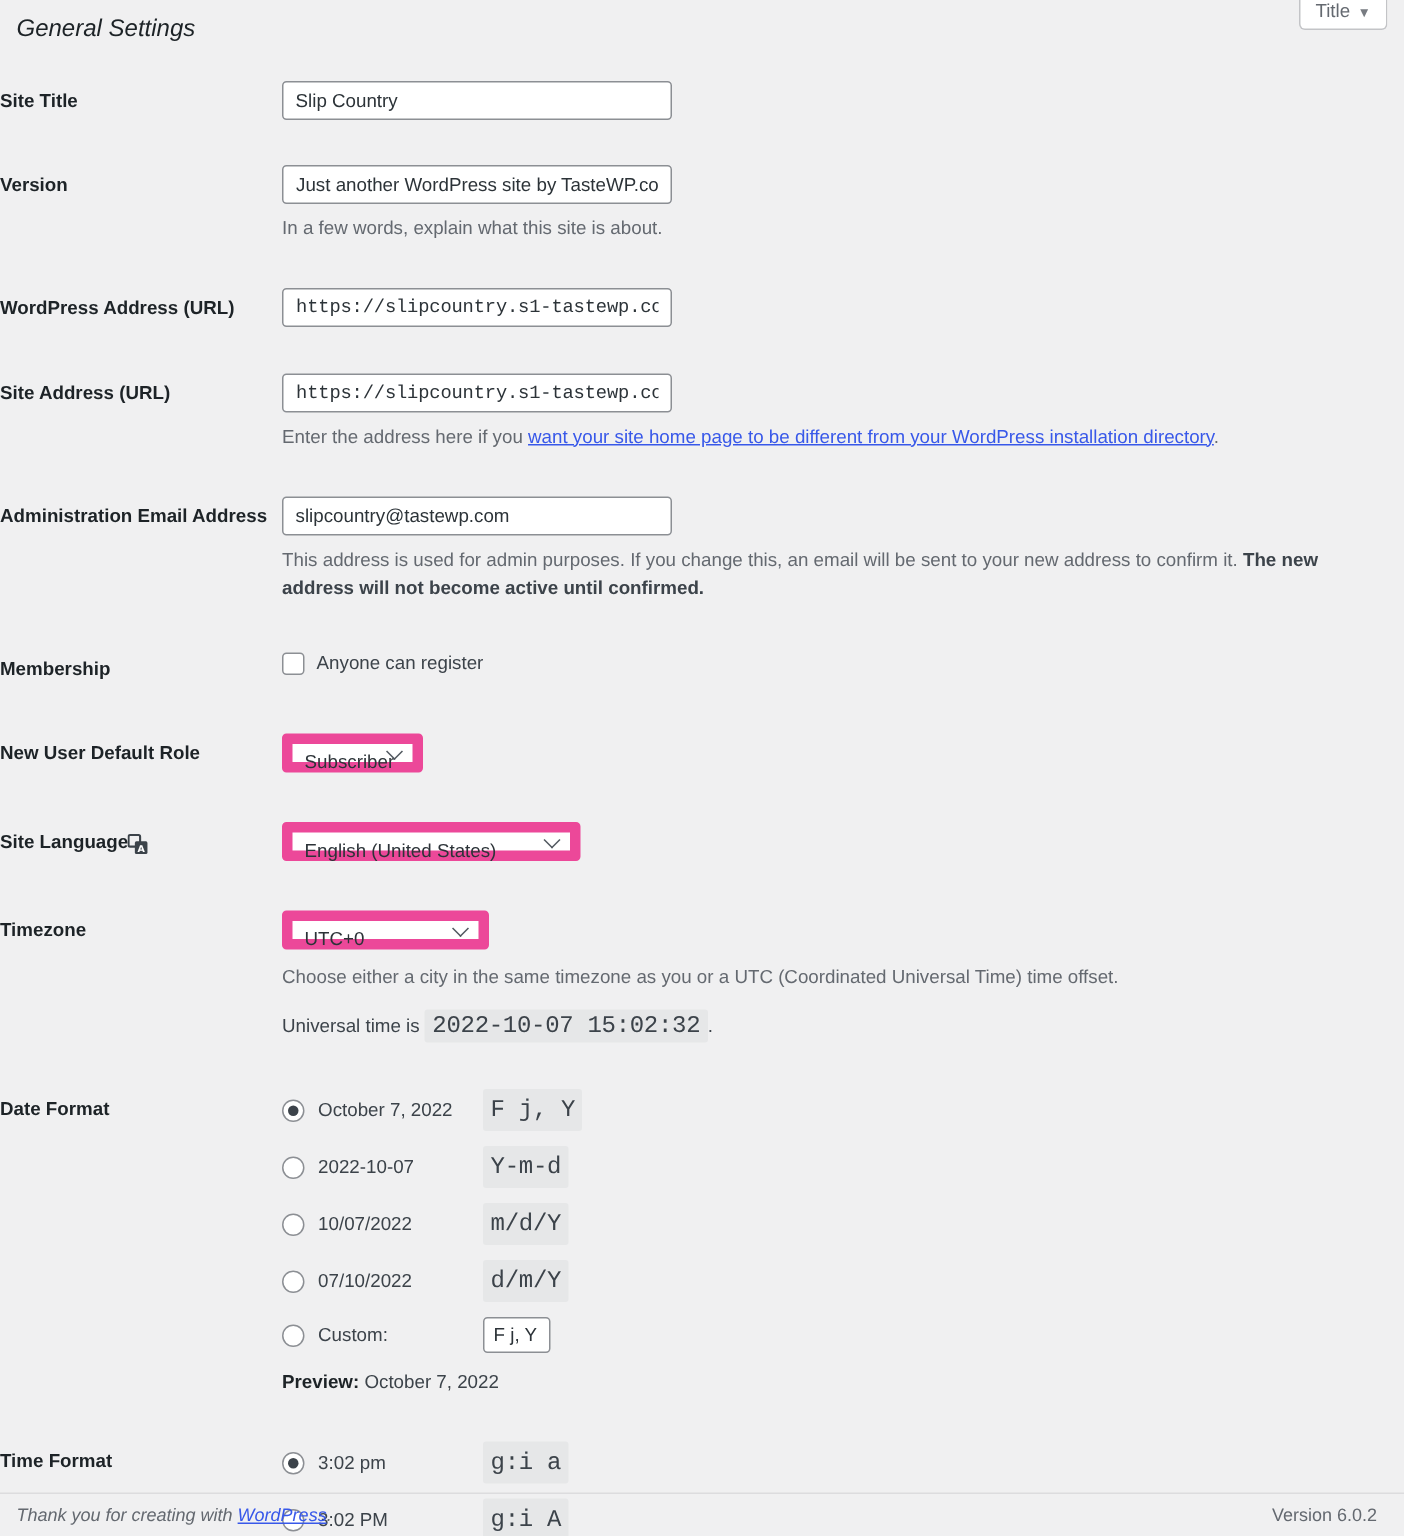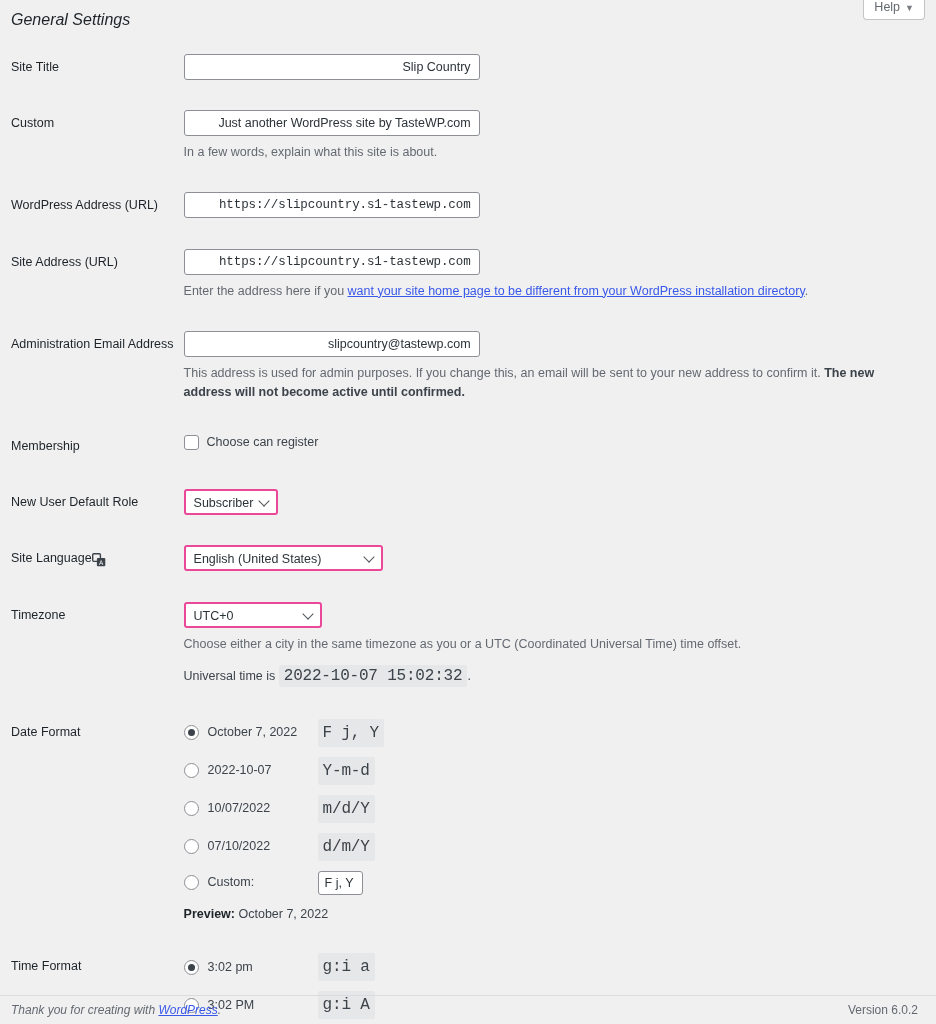--- a/index.html
+++ b/index.html
@@ -41,47 +41,46 @@
     font-style: italic;
   }
 
   
   .form-table { width: 100%; border-collapse: collapse; margin-top: 8px; }
   .form-table tr { vertical-align: top; }
   .form-table th {
     width: 160px;
     text-align: left;
     font-size: 12.5px;
-    font-weight: normal;
+    font-weight: bold;
     color: #1d2327;
-    padding: 20px 10px 20px 11px;
+    padding: 20px 10px 20px 0;
     line-height: 1.3;
     white-space: nowrap;
   }
   .form-table td {
     padding: 15px 10px 15px 0;
     font-size: 12.5px;
     line-height: 1.5;
   }
   .th-lang { display: inline-flex; align-items: center; gap: 0; }
 
   
   input.regular-text {
-    width: 296px;
+    width: 260px;
     height: 26px;
     padding: 0 8px;
     border: 1px solid #8c8f94;
     border-radius: 3px;
     background: #fff;
     color: #2c3338;
     font-size: 12.5px;
     font-family: "Liberation Sans", sans-serif;
     box-shadow: 0 0 0 transparent;
     outline: none;
-    text-align: right;
   }
   input.code-text {
     font-family: "Liberation Mono", monospace;
     font-size: 12.5px;
     letter-spacing: -0.1px;
   }
   input.small-text {
     width: 45px; height: 24px;
     padding: 0 6px;
     border: 1px solid #8c8f94;
@@ -90,21 +89,21 @@
     font-size: 12.5px;
     font-family: "Liberation Sans", sans-serif;
     color: #2c3338;
     outline: none;
   }
 
   
   .wp-select {
     position: relative;
     display: inline-block;
-    border: 2px solid #ec4899;
+    border: 7px solid #ec4899;
     border-radius: 3px;
     background: #fff;
     height: 26px;
     line-height: 24px;
     font-size: 12.5px;
     color: #2c3338;
     padding: 0 28px 0 8px;
     cursor: pointer;
     white-space: nowrap;
   }
@@ -208,38 +207,38 @@
 
   
   .lang-icon { display: inline-block; width: 14px; height: 14px; position: relative; top: 2px; }
 </style>
 </head>
 <body>
 
 <div class="page">
 
   <div class="help-tab">
-    <span>Help</span>
+    <span>Title</span>
     <span class="caret">▼</span>
   </div>
 
   <h1 class="page-title">General Settings</h1>
 
   <table class="form-table">
     <tbody>
 
       <tr>
         <th>Site Title</th>
         <td>
           <input class="regular-text" type="text" value="Slip Country" style="">
         </td>
       </tr>
 
       <tr>
-        <th>Custom</th>
+        <th>Version</th>
         <td>
           <input class="regular-text" type="text" value="Just another WordPress site by TasteWP.com" style="">
           <p class="description">In a few words, explain what this site is about.</p>
         </td>
       </tr>
 
       <tr>
         <th>WordPress Address (URL)</th>
         <td>
           <input class="regular-text code-text" type="text" value="https://slipcountry.s1-tastewp.com" style="">
@@ -260,21 +259,21 @@
           <input class="regular-text" type="text" value="slipcountry@tastewp.com" style="">
           <p class="description"><span>This address is used for admin purposes. If you change this, an email will be sent to your new address to confirm it. </span><strong>The new address will not become active until confirmed.</strong></p>
         </td>
       </tr>
 
       <tr>
         <th>Membership</th>
         <td>
           <label class="cb-row">
             <span class="wp-checkbox"></span>
-            <span>Choose can register</span>
+            <span>Anyone can register</span>
           </label>
         </td>
       </tr>
 
       <tr>
         <th>New User Default Role</th>
         <td>
           <div class="wp-select w-role">
             <span>Subscriber</span>
             <span class="sel-caret"></span>

